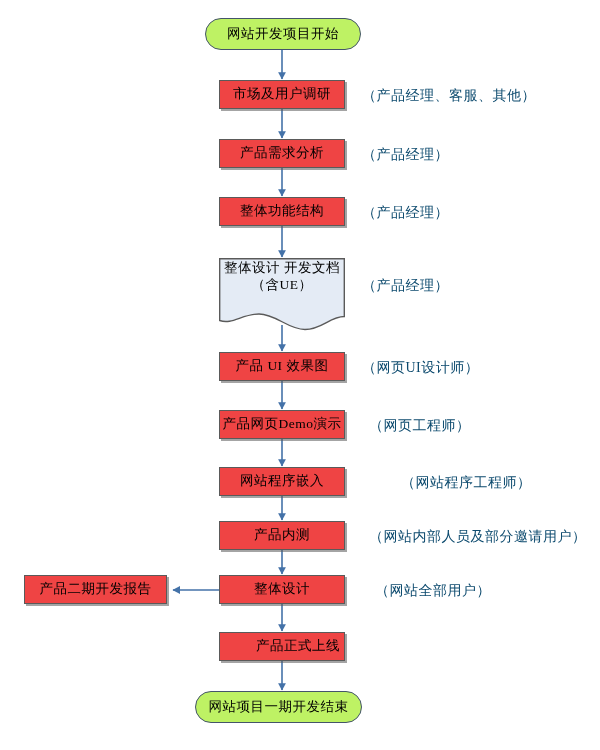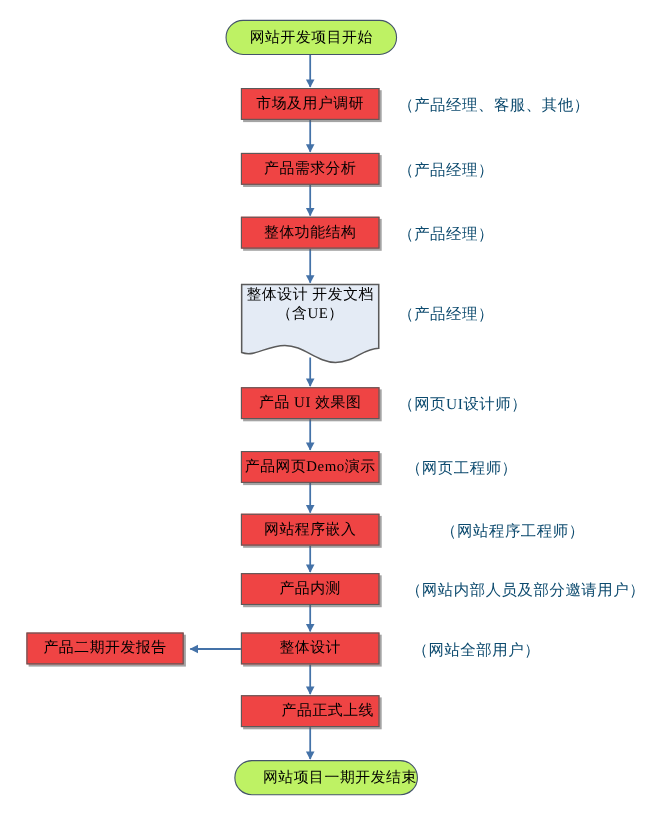--- a/index.html
+++ b/index.html
@@ -131,21 +131,21 @@
     </div>
     <div class="node process" style="left: 219px; top: 575px; width: 126px; height: 29px;">
       <span class="label">整体设计</span>
     </div>
     <div class="node process" style="left: 24px; top: 575px; width: 143px; height: 29px;">
       <span class="label">产品二期开发报告</span>
     </div>
     <div class="node process" style="left: 219px; top: 632px; width: 126px; height: 29px; padding-left: 32px;">
       <span class="label">产品正式上线</span>
     </div>
-    <div class="node terminator" style="left: 213px; top: 691px; width: 167px; height: 32px; justify-content: flex-end;">
+    <div class="node terminator" style="left: 195px; top: 691px; width: 167px; height: 32px;">
       <span class="label">网站项目一期开发结束</span>
     </div>
   </div>
 
 <div id="annotation-layer">
     <div class="annotation" style="left: 362px; top: 87px;">（产品经理、客服、其他）</div>
     <div class="annotation" style="left: 362px; top: 146px;">（产品经理）</div>
     <div class="annotation" style="left: 362px; top: 204px;">（产品经理）</div>
     <div class="annotation" style="left: 362px; top: 277px;">（产品经理）</div>
     <div class="annotation" style="left: 362px; top: 359px;">（网页UI设计师）</div>

